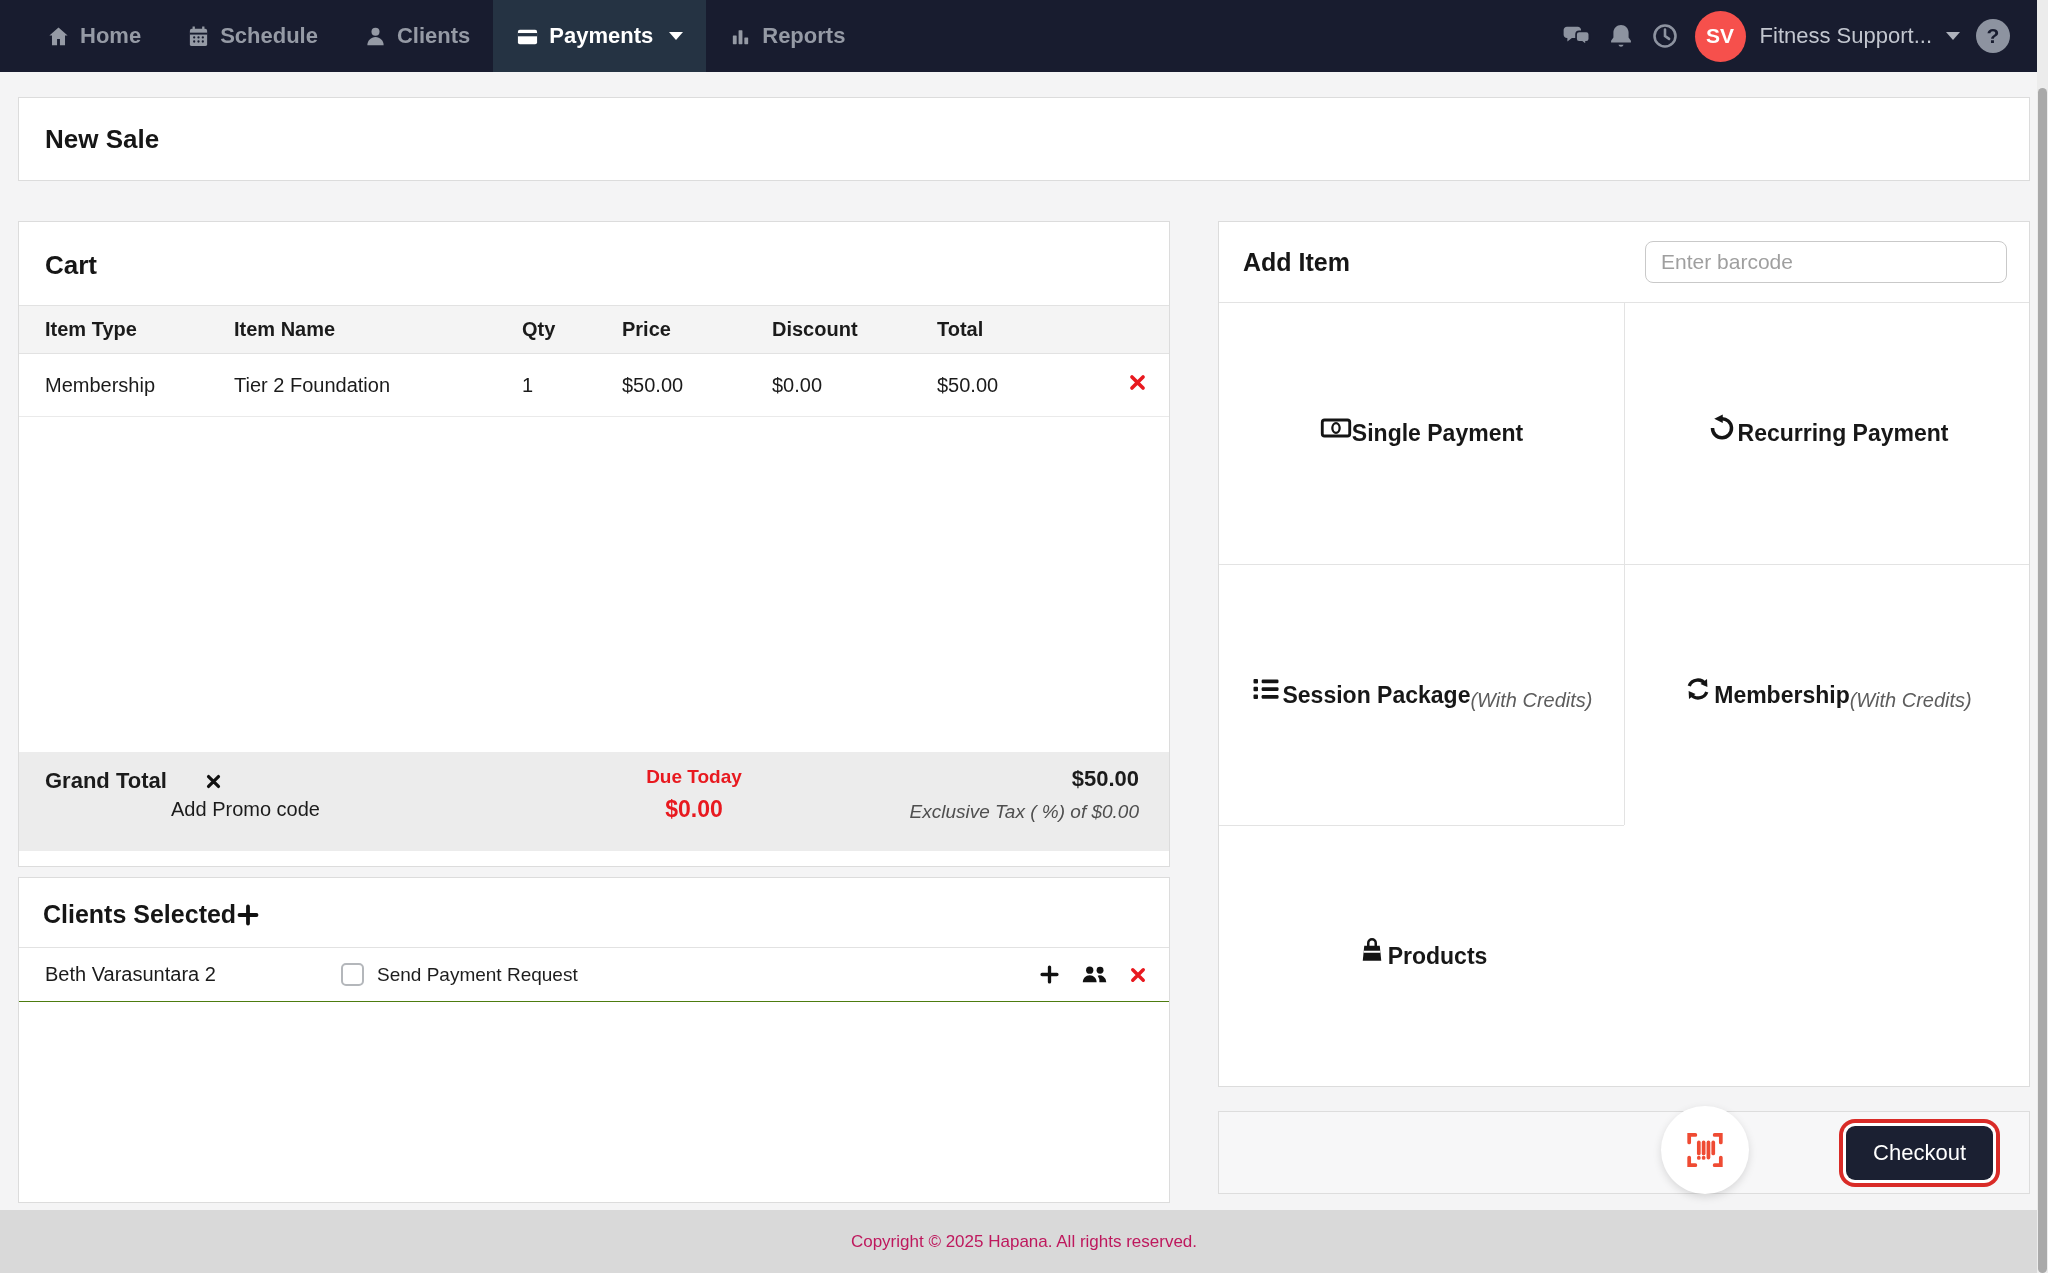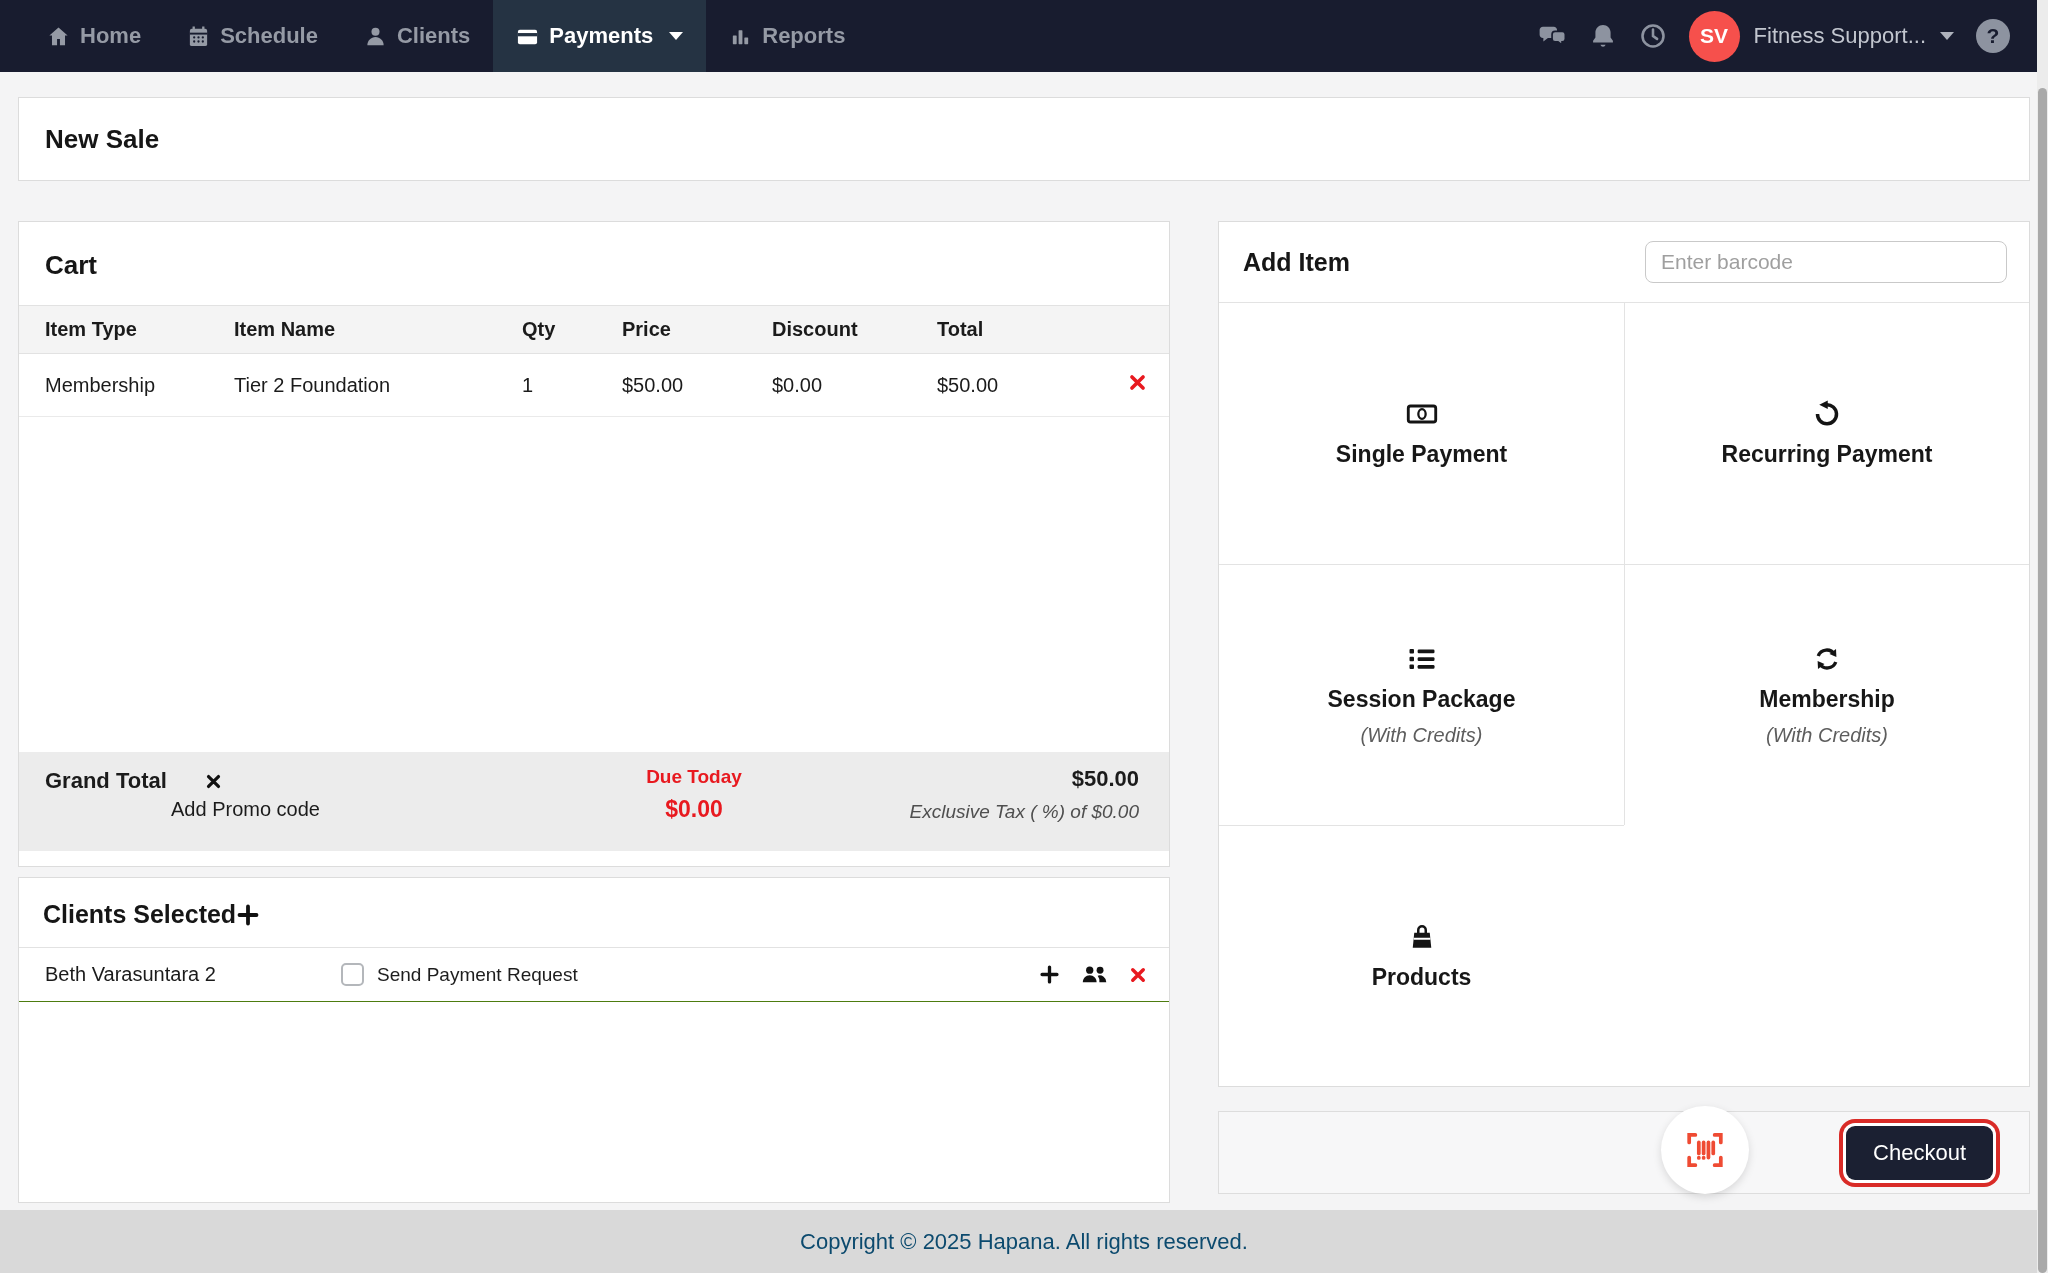--- a/index.html
+++ b/index.html
@@ -16,21 +16,21 @@
   }
   svg{display:block}
 
   
   .navbar{height:72px;background:var(--navbar-bg);display:flex;align-items:stretch;padding-left:24px}
   .nav-left{display:flex;align-items:stretch}
   .nav-item{display:flex;align-items:center;gap:10px;padding:0 23px;color:#959aa5;font-size:22px;font-weight:600;cursor:pointer}
   .nav-item .nicon{width:23px;height:23px;fill:currentColor}
   .nav-item.active{background:var(--navbar-active-bg);color:#fff}
   .caret{width:0;height:0;border-left:7px solid transparent;border-right:7px solid transparent;border-top:8px solid currentColor;margin-left:6px}
-  .nav-right{margin-left:auto;display:flex;align-items:center;gap:22px;padding-right:38px}
+  .nav-right{margin-left:auto;display:flex;align-items:center;gap:16px;padding-right:38px}
   .nav-tool{color:#8d93a0;cursor:pointer}
   .nav-tool svg{width:28px;height:28px;fill:currentColor}
   .nav-tool svg.stroke{fill:none;stroke:currentColor}
   .user-box{display:flex;align-items:center;gap:14px;cursor:pointer}
   .avatar{width:51px;height:51px;border-radius:50%;background:var(--avatar-red);color:#fff;font-weight:700;font-size:21px;display:flex;align-items:center;justify-content:center}
   .user-name{color:#c2c6cf;font-size:22px}
   .user-caret{width:0;height:0;border-left:7px solid transparent;border-right:7px solid transparent;border-top:8px solid #aeb2bc}
   .help-circle{width:34px;height:34px;border-radius:50%;background:#8d93a0;color:#181c2f;font-weight:700;font-size:21px;display:flex;align-items:center;justify-content:center;cursor:pointer}
 
   
@@ -82,37 +82,37 @@
   .people-icon{color:#111;cursor:pointer}
   .people-icon svg{width:27px;height:23px;fill:currentColor}
   .row-actions .x-icon svg{width:18px;height:18px}
   .clients-filler{height:200px}
 
   
   .additem-head{height:80px;display:flex;align-items:center;justify-content:space-between;padding:0 22px 0 24px}
   .barcode-input{width:362px;height:42px;border:1.5px solid #c9c9c9;border-radius:8px;padding:0 15px;font-size:21px;font-family:inherit;color:#333;outline:none}
   .barcode-input::placeholder{color:#9f9f9f}
   .tile-grid{display:grid;grid-template-columns:1fr 1fr;grid-auto-rows:261px;border-top:1px solid #e3e3e3}
-  .tile{display:flex;flex-direction:column;align-items:center;justify-content:center;background:#fff;cursor:pointer}
+  .tile{display:flex;flex-direction:row;align-items:center;justify-content:center;background:#fff;cursor:pointer}
   .tile:nth-child(even){border-left:1px solid #e3e3e3}
   .tile:nth-child(n+3){border-top:1px solid #e3e3e3}
   .tile-icon{color:#141414;margin-bottom:12px}
   .tile-icon svg{width:32px;height:30px}
   .tile-label{font-size:23px;font-weight:700;color:#171717}
   .tile-sub{font-size:20px;font-style:italic;color:#5d5d5d;margin-top:11px}
   .tile-sub:empty{display:none}
 
   
   .checkout-bar{margin-top:24px;height:83px;background:#f7f7f8;border:1px solid #ddd;position:relative}
   .scan-circle{position:absolute;left:442px;top:-6px;width:88px;height:88px;border-radius:50%;background:#fff;box-shadow:0 3px 9px rgba(0,0,0,.13);display:flex;align-items:center;justify-content:center;color:var(--barcode-red);cursor:pointer}
   .scan-circle svg{width:44px;height:40px;stroke:currentColor;fill:none;stroke-width:2.7;stroke-linecap:round}
   .checkout-btn{position:absolute;right:36px;top:50%;transform:translateY(-50%);background:var(--checkout-bg);color:#fff;border:none;font-family:inherit;font-size:22px;padding:14px 27px;border-radius:9px;box-shadow:0 0 0 3px #fff,0 0 0 7px var(--checkout-ring);cursor:pointer}
 
   
-  .footer{position:absolute;left:0;right:0;bottom:0;height:63px;background:var(--footer-bg);display:flex;align-items:center;justify-content:center;font-size:22px;color:#0c4a6e}
+  .footer{position:absolute;left:0;right:0;bottom:0;height:63px;background:var(--footer-bg);display:flex;align-items:center;justify-content:center;font-size:17px;color:#be185d}
   .scrollbar{position:absolute;right:0;top:0;width:11px;height:100%;background:#ececec}
   .scroll-thumb{position:absolute;top:88px;bottom:0;left:1px;right:1px;background:#a9a9a9;border-radius:5px;cursor:pointer}
 </style>
 </head>
 <body>
 
 <div class="navbar">
   <div class="nav-left">
     <div class="nav-item">
       <span class="nicon">

